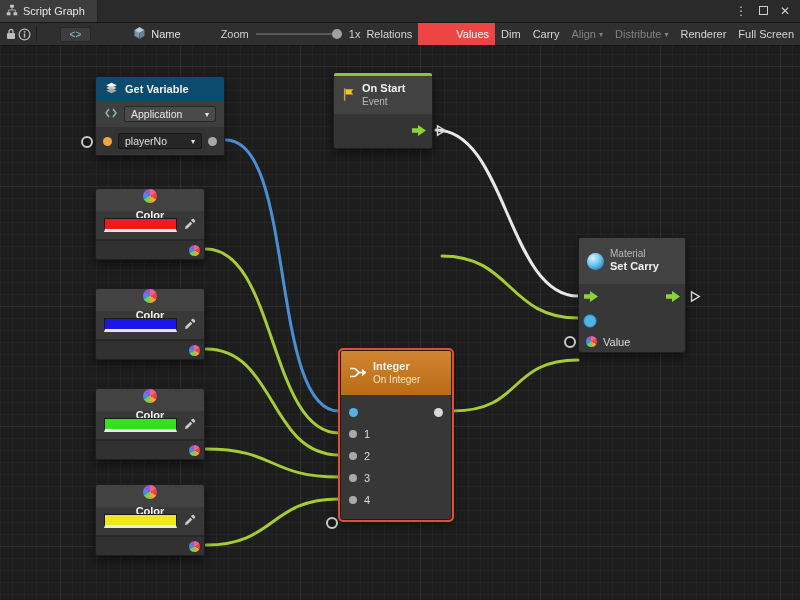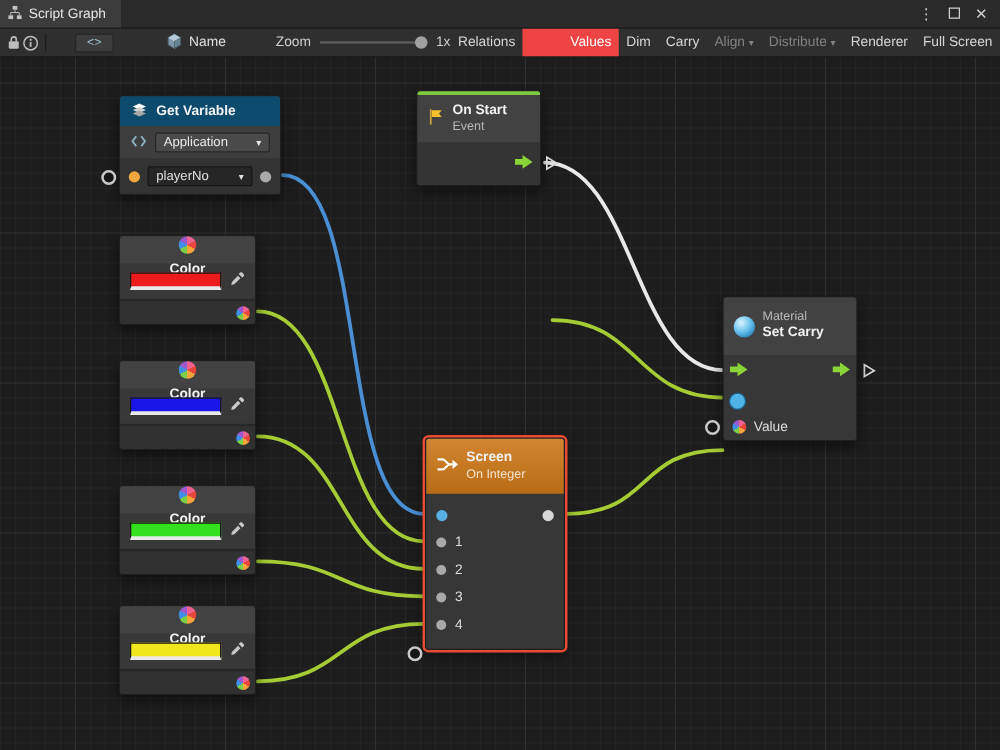--- a/index.html
+++ b/index.html
@@ -345,21 +345,21 @@
 
     <div class="node select-node" style="left:340px;top:304px;width:112px;">
       <div class="node-header select-header">
         <span>
           <svg width="18" height="13" viewBox="0 0 18 13">
               <path d="M1 2.5h4c3 0 3 4 6 4M1 10.5h4c3 0 3-4 6-4h2" stroke="#fff" stroke-width="1.7" fill="none"></path>
               <path d="M13 2.8 17.4 6.5 13 10.2z" fill="#fff"></path>
             </svg>
         </span>
         <span class="titles">
-          <span class="h1">Screen</span>
+          <span class="h1">Integer</span>
           <span class="h2">On Integer</span>
         </span>
       </div>
       <div class="select-body">
         <div class="sel-row">
           <span class="dot cyan"></span>
           <span class="spacer"></span>
           <span class="dot white"></span>
         </div>
         <div class="sel-row">

